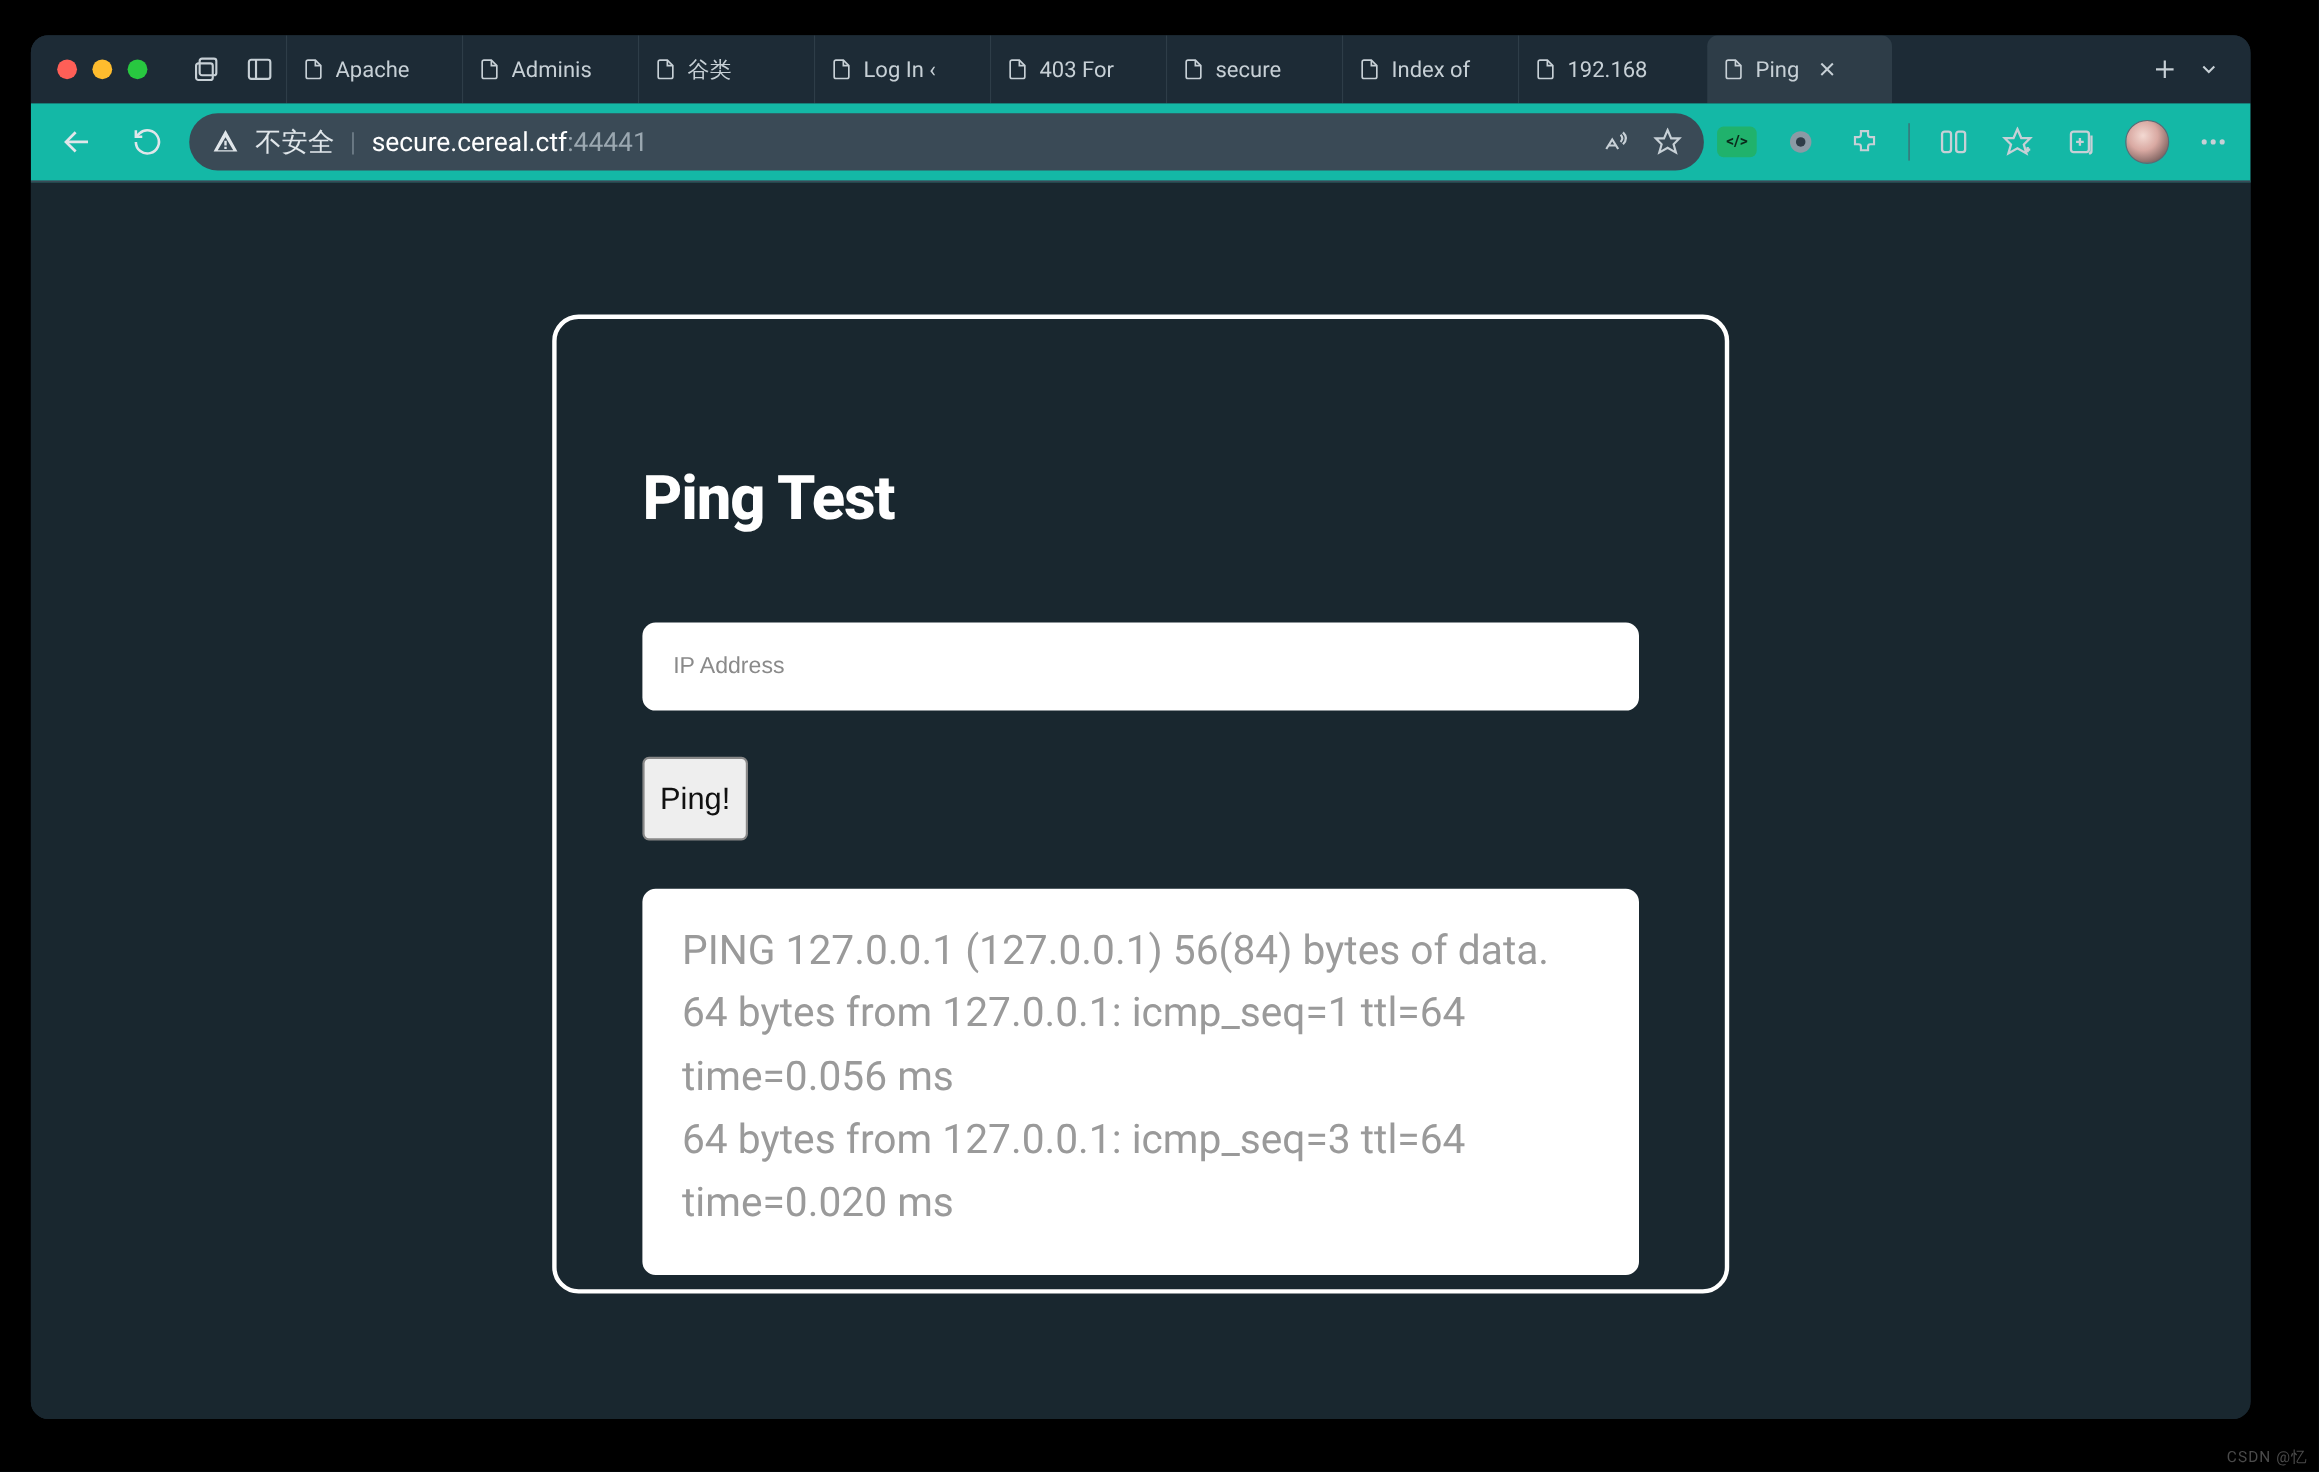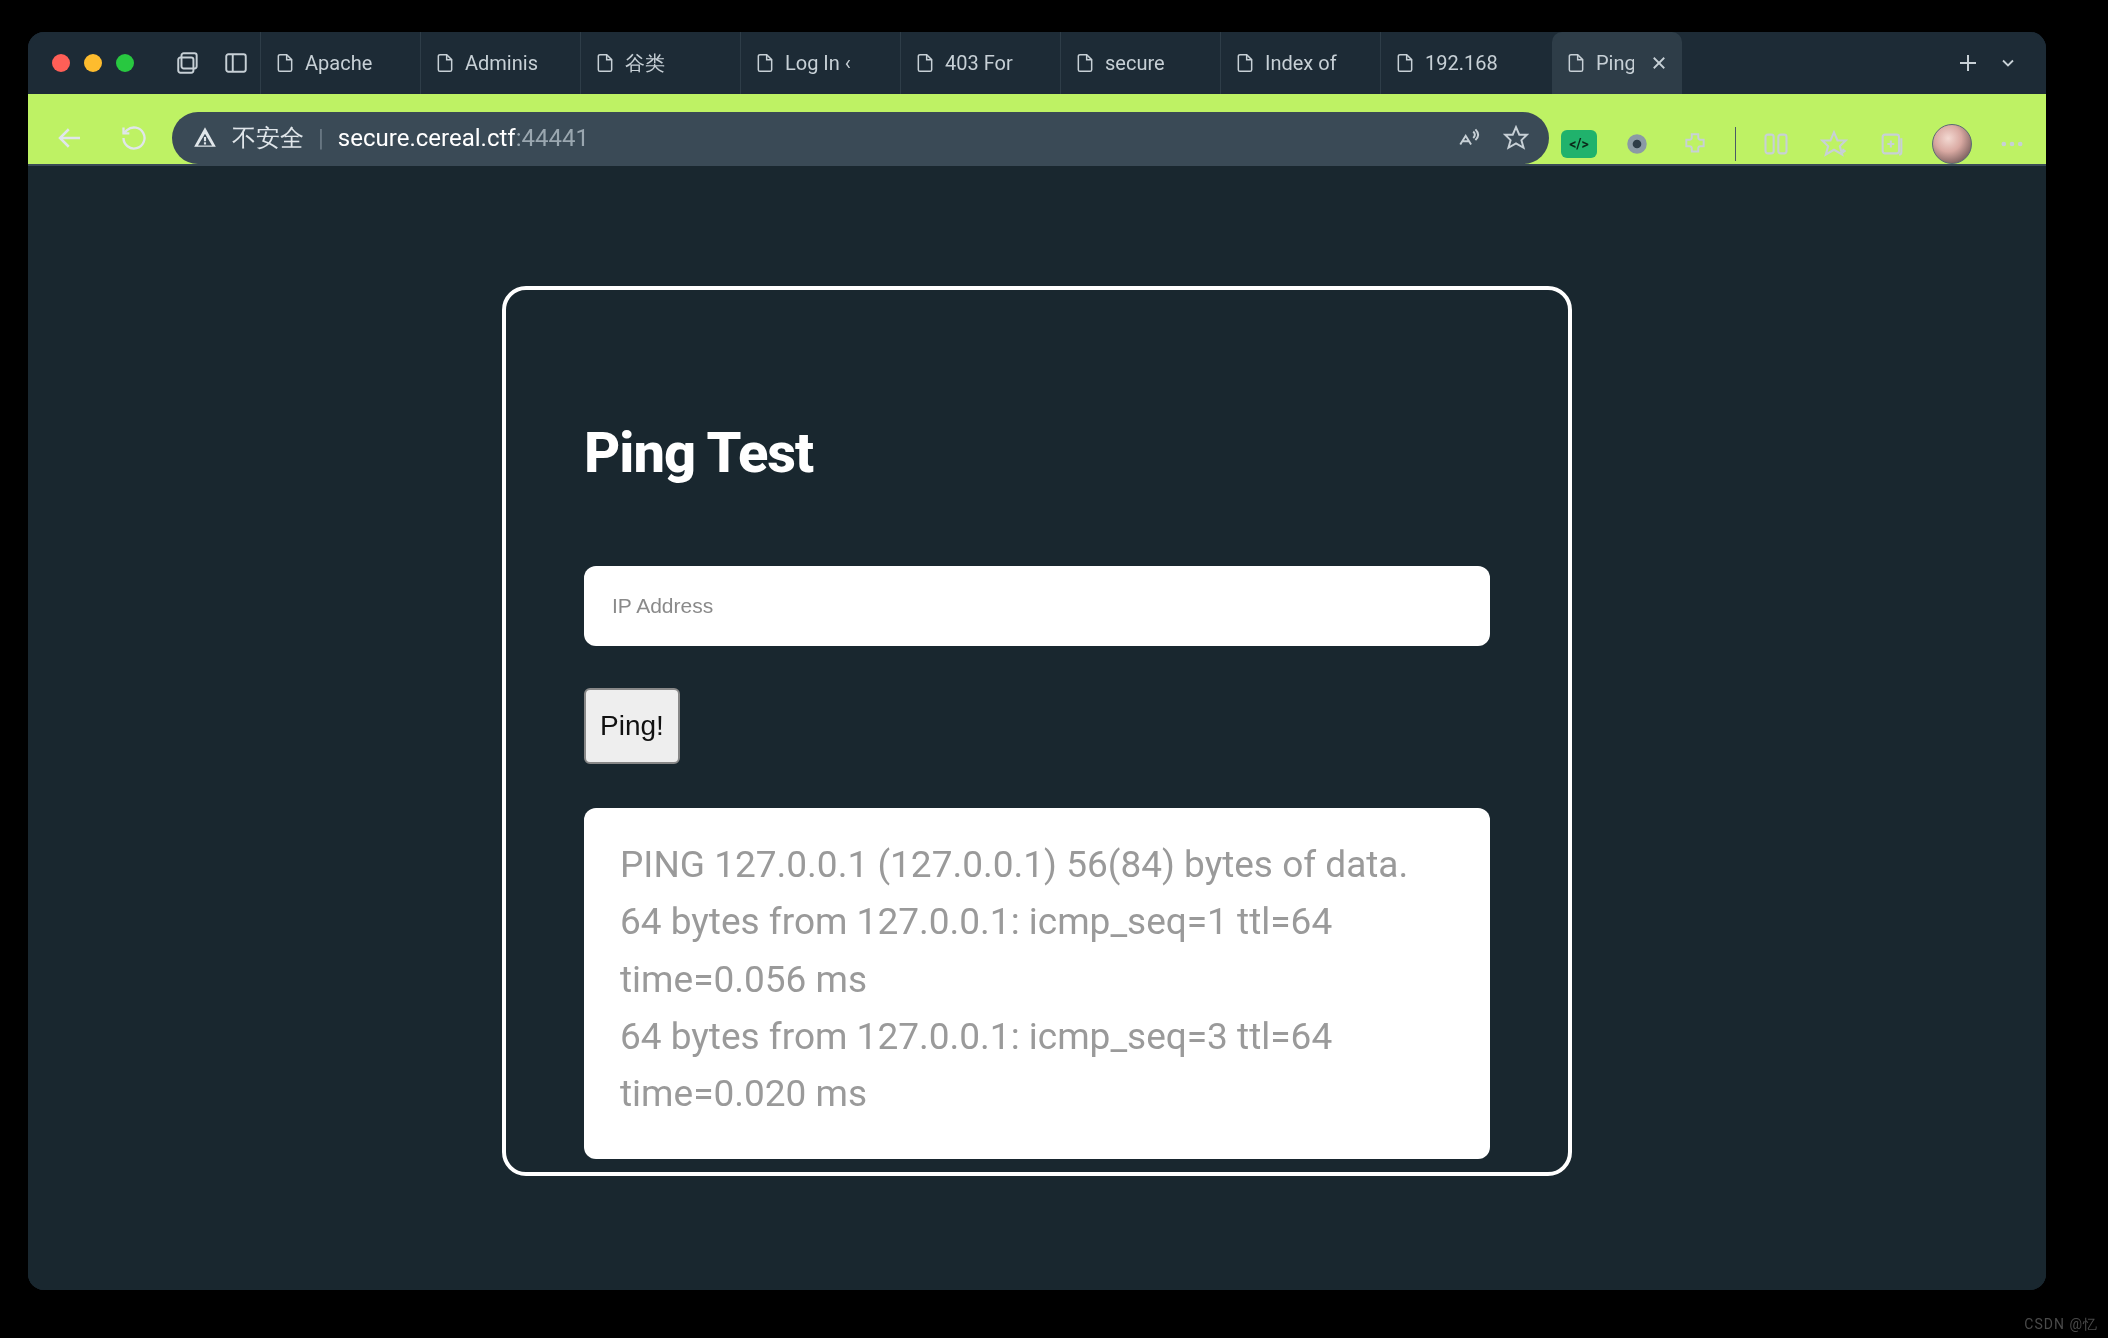--- a/index.html
+++ b/index.html
@@ -91,23 +91,23 @@
   .tab-actions {
     display: flex;
     align-items: center;
     gap: 18px;
     padding: 0 14px;
     color: #c7d0d6;
   }
   
   .addrbar {
     height: 72px;
-    background: #bef264;
-    display: flex;
-    align-items: flex-end;
+    background: #14b8a6;
+    display: flex;
+    align-items: center;
     padding: 0 16px;
     gap: 12px;
     border-bottom: 2px solid #3a4a56;
   }
   .nav-btn {
     width: 52px; height: 52px;
     display: flex; align-items: center; justify-content: center;
     color: #e0e6ea;
     border-radius: 8px;
     cursor: pointer;
@@ -311,21 +311,21 @@
       </div>
       <div class="tab" style="width:172px">
         <span class="file-icon">
           <svg width="20" height="24" viewBox="0 0 24 24" fill="none" stroke="currentColor" stroke-width="1.8">
               <path d="M14 2H6a2 2 0 0 0-2 2v16a2 2 0 0 0 2 2h12a2 2 0 0 0 2-2V8z"></path>
               <polyline points="14 2 14 8 20 8"></polyline>
             </svg>
         </span>
         <span class="tab-label">192.168</span>
       </div>
-      <div class="tab active" style="width:130px">
+      <div class="tab active" style="width:168px">
         <span class="file-icon">
           <svg width="20" height="24" viewBox="0 0 24 24" fill="none" stroke="currentColor" stroke-width="1.8">
               <path d="M14 2H6a2 2 0 0 0-2 2v16a2 2 0 0 0 2 2h12a2 2 0 0 0 2-2V8z"></path>
               <polyline points="14 2 14 8 20 8"></polyline>
             </svg>
         </span>
         <span class="tab-label">Ping</span>
         <span class="tab-close">
           <svg width="18" height="18" viewBox="0 0 24 24" fill="none" stroke="currentColor" stroke-width="2.4">
               <line x1="5" y1="5" x2="19" y2="19"></line>

